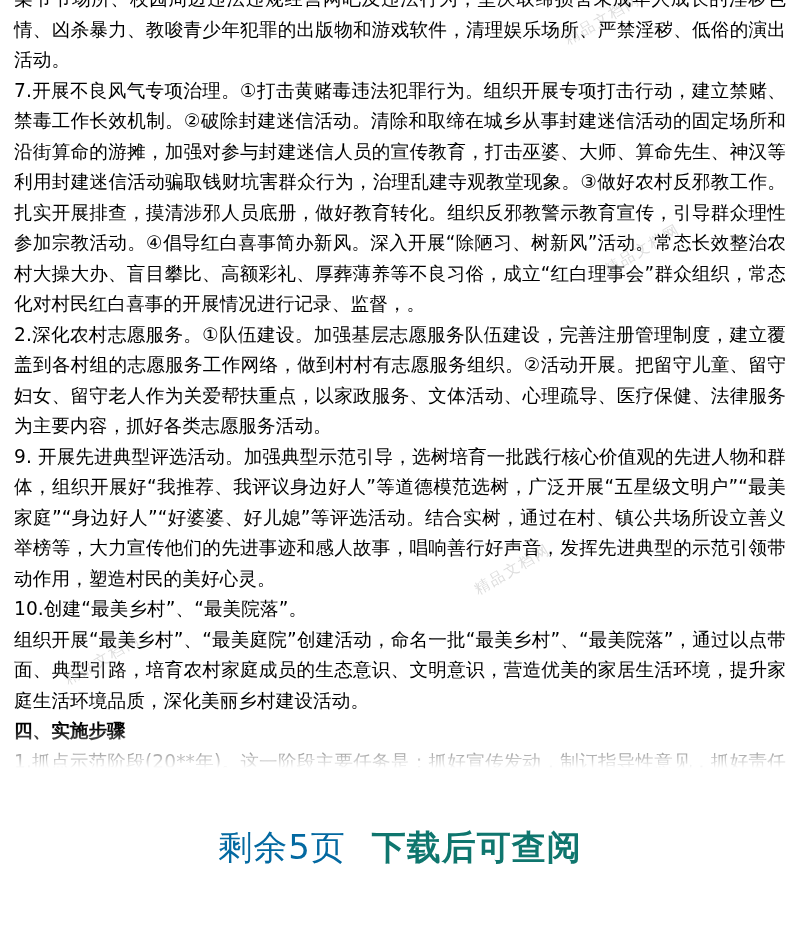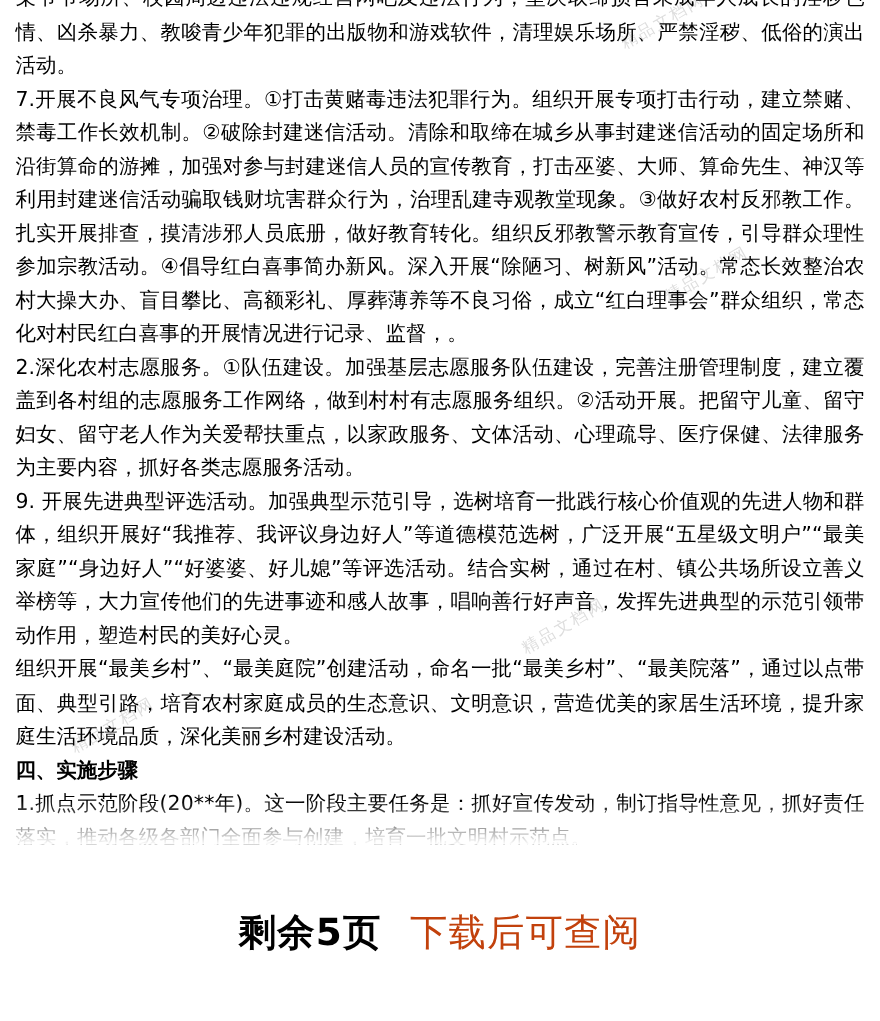--- a/index.html
+++ b/index.html
@@ -82,32 +82,33 @@
     display: flex;
     align-items: center;
     justify-content: center;
     gap: 26px;
     z-index: 6;
     background: #ffffff;
   }
 
   .paywall-text {
     font-size: 34px;
-    color: #000000;
-    font-weight: bold;
+    color: #0369a1;
+    font-weight: normal;
     letter-spacing: 1px;
     font-family: "DejaVu Sans", "Liberation Sans", sans-serif;
   }
 
   .paywall-link {
     font-size: 34px;
-    color: #c2410c;
+    color: #0f766e;
     letter-spacing: 1px;
     cursor: pointer;
     font-family: "DejaVu Sans", "Liberation Sans", sans-serif;
+    font-weight: bold;
   }
 
   .fade-mask {
     position: absolute;
     left: 0;
     bottom: 160px;
     width: 800px;
     height: 40px;
     background: linear-gradient(to bottom, rgba(255,255,255,0), #ffffff);
     z-index: 5;
@@ -116,20 +117,21 @@
 </head>
 <body>
 
 <div class="page">
 
   <div class="doc-body">
     <p class="para clipped-top">某节节场所、校园周边违法违规经营网吧及违法行为，坚决取缔损害未成年人成长的淫秽色情、凶杀暴力、教唆青少年犯罪的出版物和游戏软件，清理娱乐场所、严禁淫秽、低俗的演出活动。</p>
     <p class="para">7.开展不良风气专项治理。①打击黄赌毒违法犯罪行为。组织开展专项打击行动，建立禁赌、禁毒工作长效机制。②破除封建迷信活动。清除和取缔在城乡从事封建迷信活动的固定场所和沿街算命的游摊，加强对参与封建迷信人员的宣传教育，打击巫婆、大师、算命先生、神汉等利用封建迷信活动骗取钱财坑害群众行为，治理乱建寺观教堂现象。③做好农村反邪教工作。扎实开展排查，摸清涉邪人员底册，做好教育转化。组织反邪教警示教育宣传，引导群众理性参加宗教活动。④倡导红白喜事简办新风。深入开展“除陋习、树新风”活动。常态长效整治农村大操大办、盲目攀比、高额彩礼、厚葬薄养等不良习俗，成立“红白理事会”群众组织，常态化对村民红白喜事的开展情况进行记录、监督，。</p>
     <p class="para">2.深化农村志愿服务。①队伍建设。加强基层志愿服务队伍建设，完善注册管理制度，建立覆盖到各村组的志愿服务工作网络，做到村村有志愿服务组织。②活动开展。把留守儿童、留守妇女、留守老人作为关爱帮扶重点，以家政服务、文体活动、心理疏导、医疗保健、法律服务为主要内容，抓好各类志愿服务活动。</p>
     <p class="para">9. 开展先进典型评选活动。加强典型示范引导，选树培育一批践行核心价值观的先进人物和群体，组织开展好“我推荐、我评议身边好人”等道德模范选树，广泛开展“五星级文明户”“最美家庭”“身边好人”“好婆婆、好儿媳”等评选活动。结合实树，通过在村、镇公共场所设立善义举榜等，大力宣传他们的先进事迹和感人故事，唱响善行好声音，发挥先进典型的示范引领带动作用，塑造村民的美好心灵。</p>
+    <p class="para">10.创建“最美乡村”、“最美院落”。</p>
     <p class="para">组织开展“最美乡村”、“最美庭院”创建活动，命名一批“最美乡村”、“最美院落”，通过以点带面、典型引路，培育农村家庭成员的生态意识、文明意识，营造优美的家居生活环境，提升家庭生活环境品质，深化美丽乡村建设活动。</p>
     <p class="heading">四、实施步骤</p>
     <p class="para">1.抓点示范阶段(20**年)。这一阶段主要任务是：抓好宣传发动，制订指导性意见，抓好责任落实，推动各级各部门全面参与创建，培育一批文明村示范点。</p>
     <p class="para">2.全面推广阶段。这一阶段主要任务是：通过召开现场观摩会，总结宣传推介各示范点创建经验，逐步扩大农村精神文明建设覆盖面，落实省、市、县文明委农村精神文明建设各项刚</p>
   </div>
 
   <div class="wm wm-1">精品文档网</div>
   <div class="wm wm-2">精品文档网</div>
   <div class="wm wm-3">精品文档网</div>
   <div class="wm wm-4">精品文档网</div>

